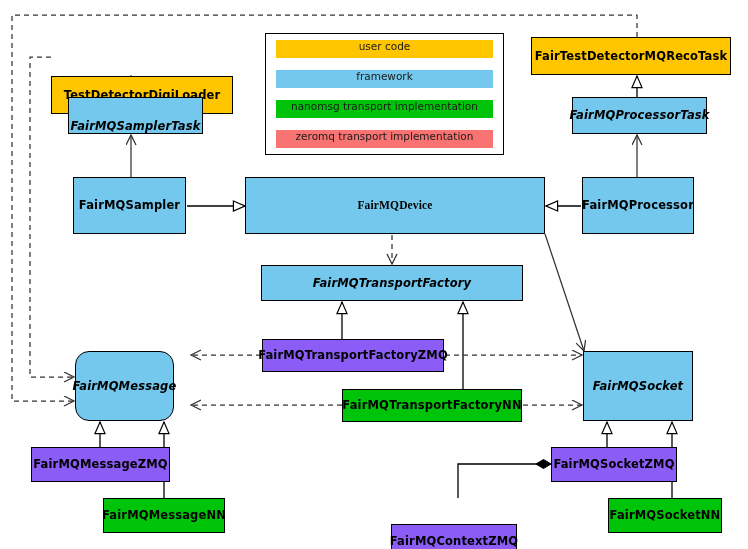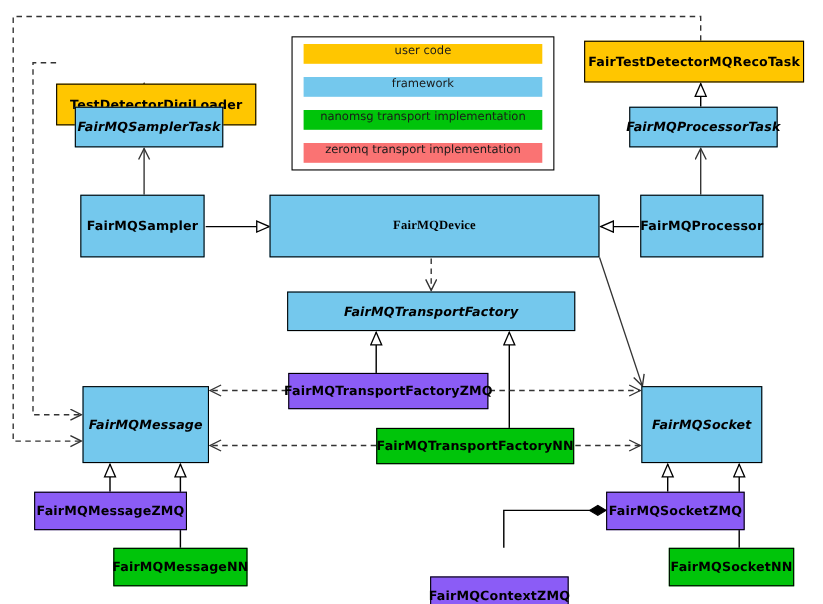--- a/index.html
+++ b/index.html
@@ -124,21 +124,21 @@
     </div>
   </div>
 
   <div id="nodes-layer">
       <div class="node usercode" style="left: 51px; top: 37px; width: 182px; height: 38px; margin-top: 39px;">
         <span>TestDetectorDigiLoader</span>
       </div>
       <div class="node usercode" style="left: 531px; top: 37px; width: 200px; height: 38px;">
         <span>FairTestDetectorMQRecoTask</span>
       </div>
-      <div class="node framework abstract" style="left: 68px; top: 97px; width: 135px; height: 37px;">
+      <div class="node framework abstract" style="left: 68px; top: 97px; width: 135px; height: 37px; align-items: flex-end;">
         <span>FairMQSamplerTask</span>
       </div>
       <div class="node framework abstract" style="left: 572px; top: 97px; width: 135px; height: 37px;">
         <span>FairMQProcessorTask</span>
       </div>
       <div class="node framework" style="left: 73px; top: 177px; width: 113px; height: 57px;">
         <span>FairMQSampler</span>
       </div>
       <div class="node framework" style="left: 245px; top: 177px; width: 300px; height: 57px; font-family: Liberation Serif, serif;">
         <span>FairMQDevice</span>
@@ -148,21 +148,21 @@
       </div>
       <div class="node framework abstract" style="left: 261px; top: 265px; width: 262px; height: 36px;">
         <span>FairMQTransportFactory</span>
       </div>
       <div class="node zmq" style="left: 262px; top: 339px; width: 182px; height: 33px;">
         <span>FairMQTransportFactoryZMQ</span>
       </div>
       <div class="node nn" style="left: 342px; top: 389px; width: 180px; height: 33px;">
         <span>FairMQTransportFactoryNN</span>
       </div>
-      <div class="node framework abstract" style="left: 75px; top: 351px; width: 115px; height: 70px;">
+      <div class="node framework abstract" style="left: 75px; top: 351px; width: 99px; height: 70px; border-radius: 14px;">
         <span>FairMQMessage</span>
       </div>
       <div class="node framework abstract" style="left: 583px; top: 351px; width: 110px; height: 70px;">
         <span>FairMQSocket</span>
       </div>
       <div class="node zmq" style="left: 31px; top: 447px; width: 139px; height: 35px;">
         <span>FairMQMessageZMQ</span>
       </div>
       <div class="node nn" style="left: 103px; top: 498px; width: 122px; height: 35px;">
         <span>FairMQMessageNN</span>

